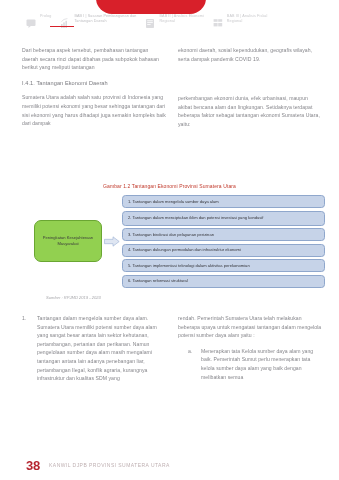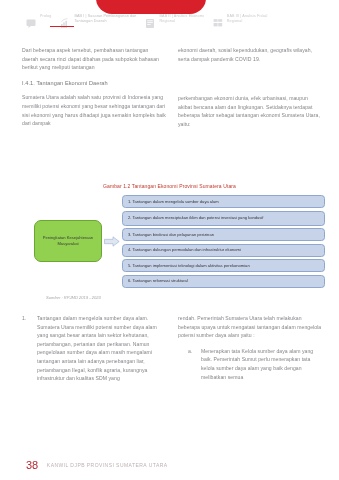--- a/index.html
+++ b/index.html
@@ -233,22 +233,22 @@
     bottom: 0;
     width: 339px;
     height: 30px;
     display: flex;
     align-items: center;
     padding-left: 26px;
     box-sizing: border-box;
     gap: 9px;
   }
   .page-num {
-    font-size: 11px;
-    font-weight: normal;
+    font-size: 13px;
+    font-weight: bold;
     color: #b52630;
     letter-spacing: -0.2px;
   }
   .footer-text {
     font-size: 5px;
     color: #bfb0b2;
     letter-spacing: .45px;
   }
 </style>
 </head>

